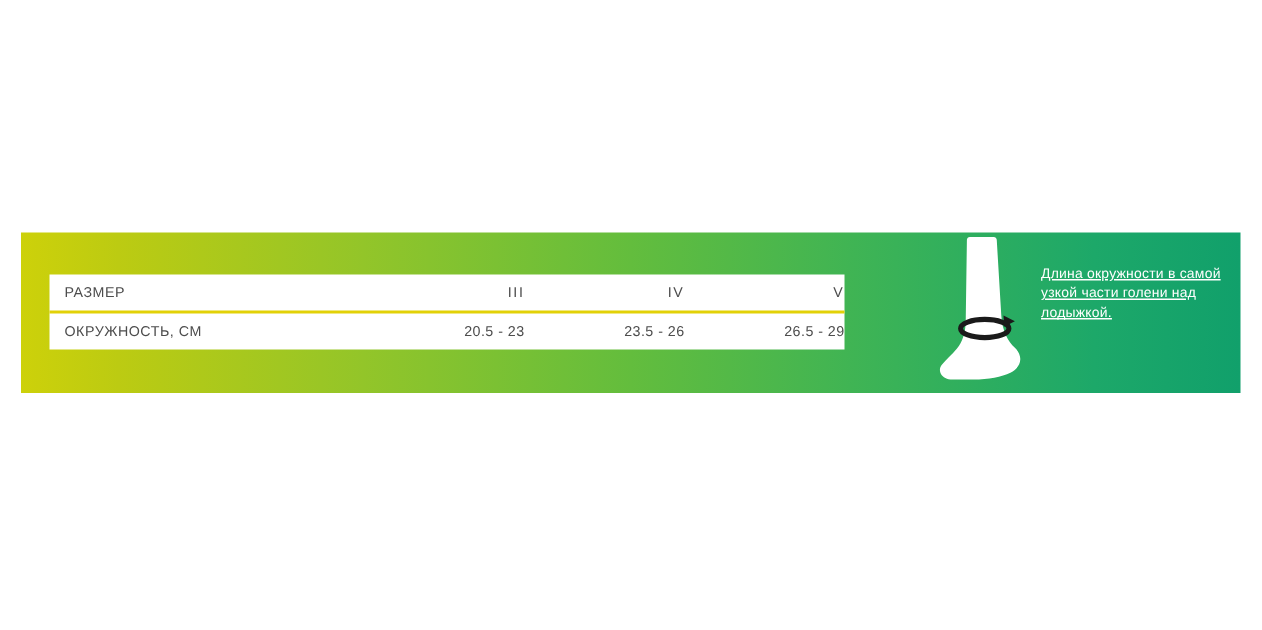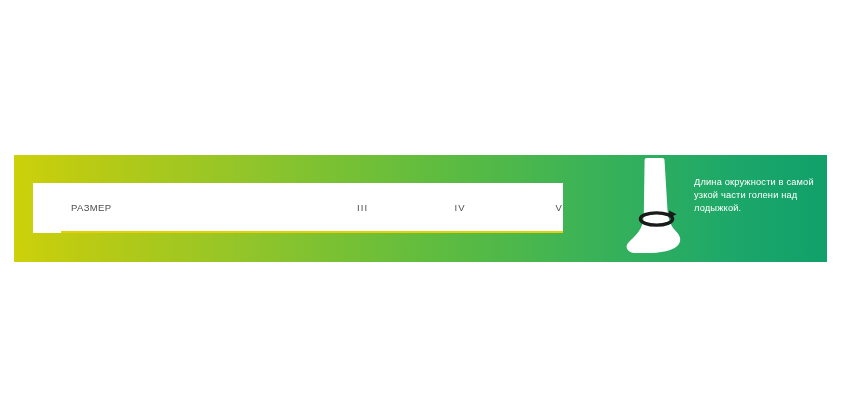--- a/index.html
+++ b/index.html
@@ -41,21 +41,20 @@
     height: 50px;
     background: #ffffff;
     display: flex;
     flex-direction: column;
   }
   .trow {
     display: flex;
     align-items: center;
     flex: 1 1 0;
     box-sizing: border-box;
-    margin-left: 28px;
   }
   #row-header {
     border-bottom: 2px solid #e2d108;
   }
   .cell-label {
     flex: 0 0 210px;
     padding-left: 10px;
     box-sizing: border-box;
     font-size: 9.5px;
     color: #4d4d4d;
@@ -103,20 +102,26 @@
 
   <div id="size-table" style="position:absolute; left:19px; top:28px;">
 
     <div class="trow" id="row-header">
       <div class="cell-label">РАЗМЕР</div>
       <div class="cell-val">III</div>
       <div class="cell-val">IV</div>
       <div class="cell-val">V</div>
     </div>
 
+    <div class="trow" id="row-circumference">
+      <div class="cell-label">ОКРУЖНОСТЬ, СМ</div>
+      <div class="cell-val">20.5 - 23</div>
+      <div class="cell-val">23.5 - 26</div>
+      <div class="cell-val">26.5 - 29</div>
+    </div>
 
   </div>
 
   <div id="leg-illustration" style="position:absolute; left:612px; top:3px;">
     <svg width="66" height="104" viewBox="0 0 66 104" xmlns="http://www.w3.org/2000/svg">
 
       <path d="M20.5 0 L36.5 0 C37.6 0 38.4 0.8 38.5 1.9
                L41.5 52.0 C41.8 57.0 42.8 61.5 44.6 65.5
                C46.2 69.0 48.2 71.6 50.6 73.9
                C52.8 76.0 54.2 78.6 54.2 81.4
@@ -131,15 +136,15 @@
       <path d="M14.4 61.0
                C14.4 57.6 21.6 54.9 30.5 54.9
                C39.4 54.9 46.6 57.6 46.6 61.0
                C46.6 64.4 39.4 67.1 30.5 67.1
                C21.6 67.1 14.4 64.4 14.4 61.0 Z" fill="none" stroke="#1a1a1a" stroke-width="3.4"></path>
 
       <path d="M43.0 52.4 L50.6 56.2 L43.4 59.8 Z" fill="#1a1a1a"></path>
     </svg>
   </div>
 
-  <div id="caption" style="position:absolute; left:680px; top:21px;">Длина окружности в самой узкой части голени над лодыжкой.</div>
+  <div id="caption" style="position:absolute; left:680px; top:21px;text-decoration:underline;">Длина окружности в самой узкой части голени над лодыжкой.</div>
 
 </div>
 
 </body></html>

